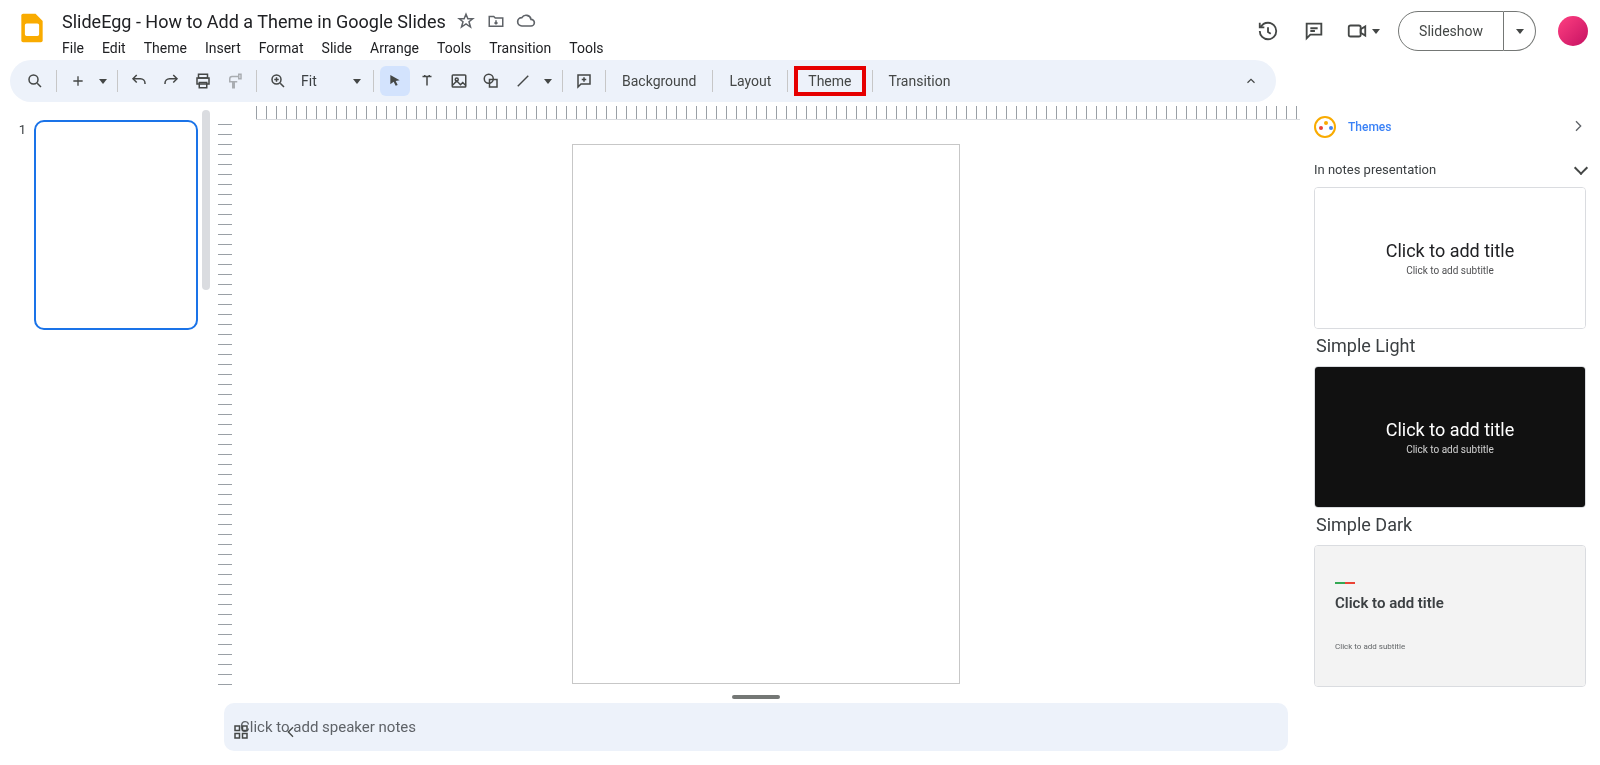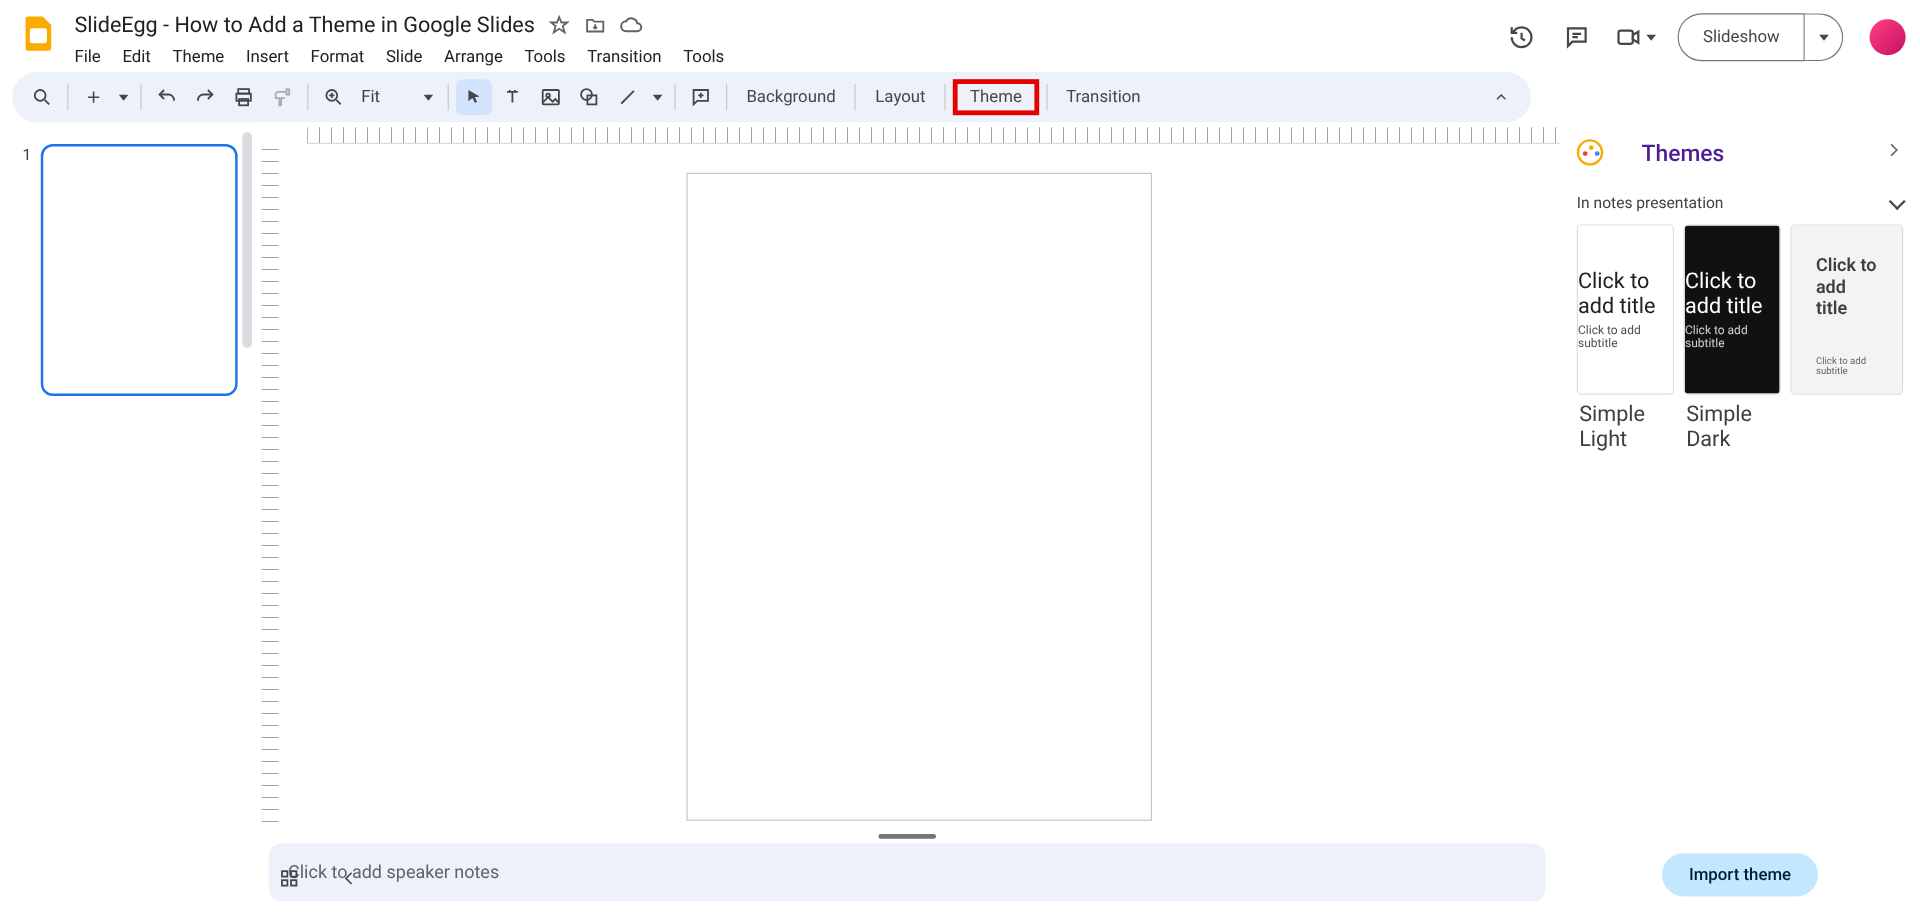--- a/index.html
+++ b/index.html
@@ -61,24 +61,24 @@
 .notes-bar { margin:0 12px 10px 12px; height:48px; background:#edf2fa; border-radius:10px; display:flex; align-items:center; padding:0 16px; color:#5f6368; font-size:15px; }
 
 .bottom-left { position:absolute; left:16px; bottom:16px; display:flex; align-items:center; gap:24px; color:#444746; }
 .bl-btn { width:26px; height:26px; display:flex; align-items:center; justify-content:center; cursor:pointer; }
 
 
 .themes-panel { width:300px; border-left:none; display:flex; flex-direction:column; background:#fff; }
 .tp-header { height:50px; display:flex; align-items:center; gap:12px; padding:0 14px; border-bottom:none; }
 .tp-palette { width:22px; height:22px; border:2px solid #f9ab00; border-radius:50%; position:relative; }
 .tp-palette::before { content:""; position:absolute; width:4px; height:4px; background:#f9ab00; border-radius:50%; top:3px; left:8px; box-shadow:-5px 5px 0 #ea4335,5px 5px 0 #4285f4; }
-.tp-title { font-size:19px; color:#4c1d95; font-weight:500; flex:1;margin-left:20px; }
+.tp-title { font-size:12px; color:#3b82f6; font-weight:500; flex:1; }
 .tp-close { font-size:18px; cursor:pointer; color:#5f6368; }
 .tp-section { padding:10px 14px 6px; display:flex; align-items:center; justify-content:space-between; font-size:13px; color:#3c4043; cursor:pointer; }
-.tp-list { flex:1; overflow:auto; padding:4px 14px 12px; display:flex; flex-direction:row; gap:8px; }
+.tp-list { flex:1; overflow:auto; padding:4px 14px 12px; display:flex; flex-direction:column; gap:8px; }
 .theme-card { border:1px solid #dadce0; border-radius:4px; overflow:hidden; cursor:pointer; }
 .theme-prev { height:140px; display:flex; flex-direction:column; align-items:center; justify-content:center; }
 .theme-prev.light { background:#fff; color:#202124; }
 .theme-prev.dark  { background:#111; color:#fff; }
 .theme-prev.streamline { background:#f3f3f3; align-items:flex-start; padding:24px 20px; }
 .tp-t { font-size:18px; font-weight:400; }
 .tp-s { font-size:10px; margin-top:4px; opacity:.8; }
 .streamline .accent { width:20px; height:2px; background:linear-gradient(to right,#34a853 50%,#ea4335 50%); margin-bottom:10px; }
 .theme-name { font-size:18px; padding:6px 2px 2px; color:#3c4043; }
 .tp-footer { padding:14px; display:flex; justify-content:center; }
@@ -351,17 +351,14 @@
       <div>
         <div class="theme-card">
           <div class="theme-prev streamline">
             <div class="accent"></div>
             <span class="tp-t" style="font-weight:600;font-size:15px">Click to add title</span>
             <span class="tp-s" style="font-size:8px;margin-top:30px">Click to add subtitle</span>
           </div>
         </div>
       </div>
     </div>
-    <div class="tp-footer">
-      <button class="import-btn"><span>Import theme</span></button>
-    </div>
   </div>
 </div>
 
 </body></html>

